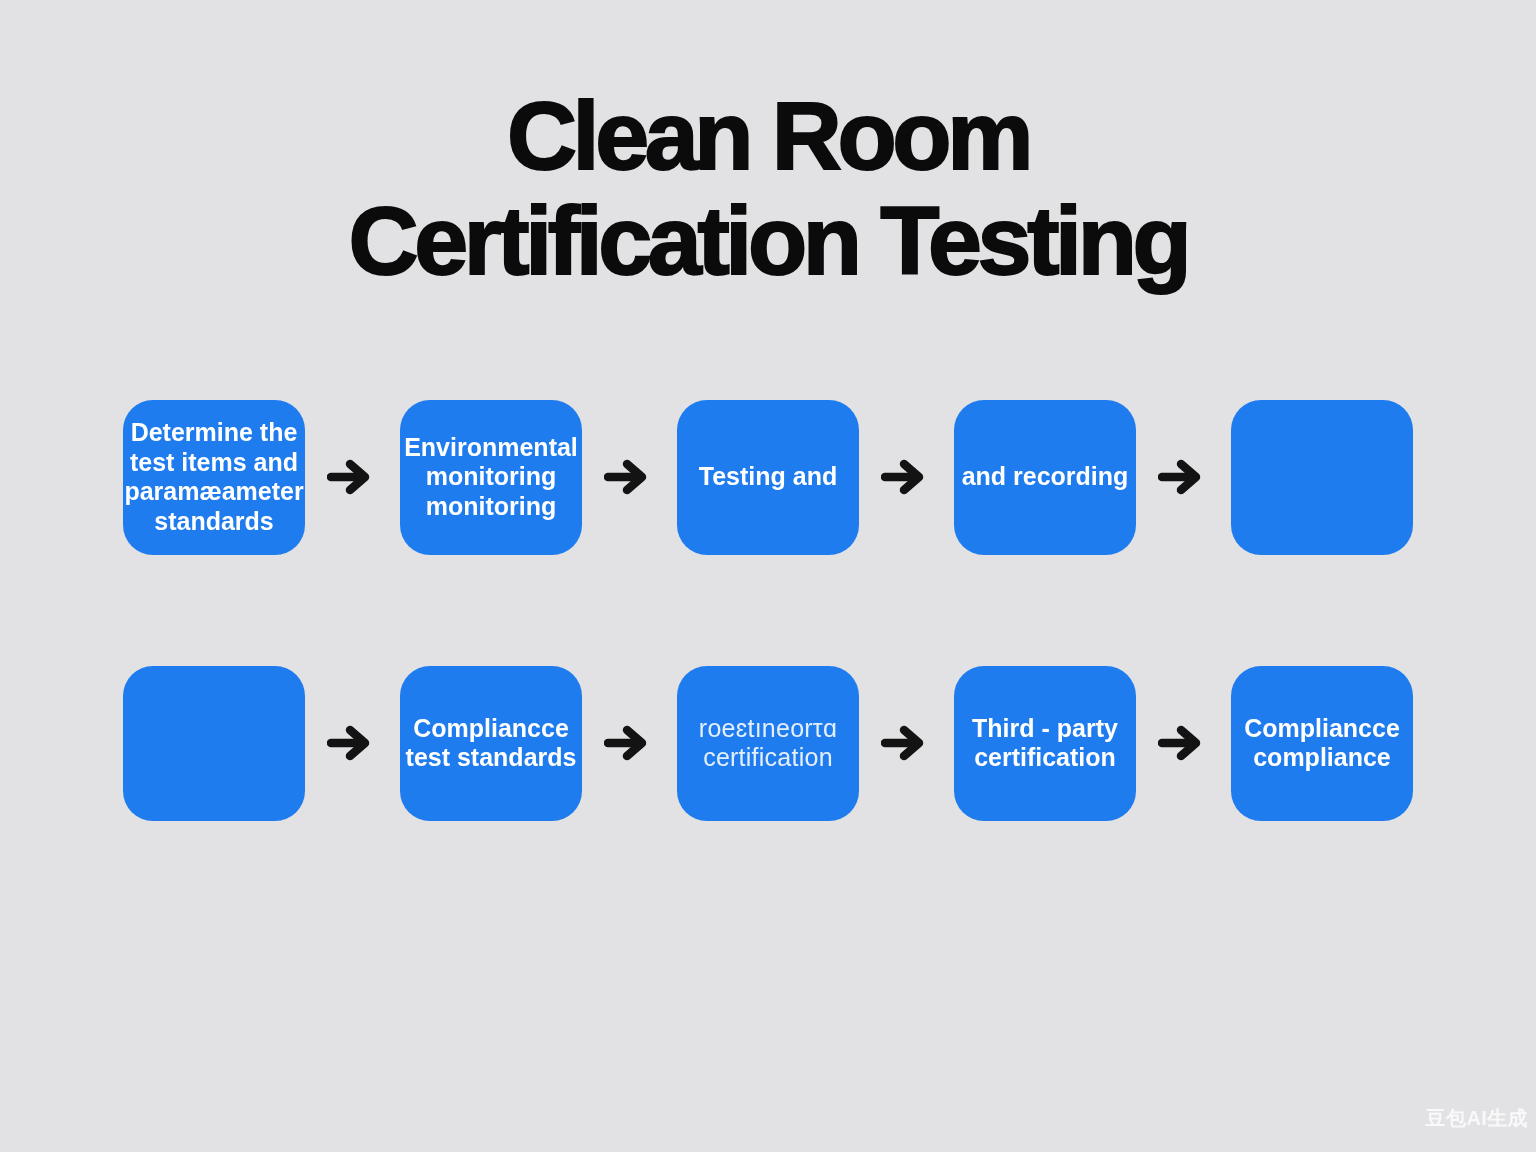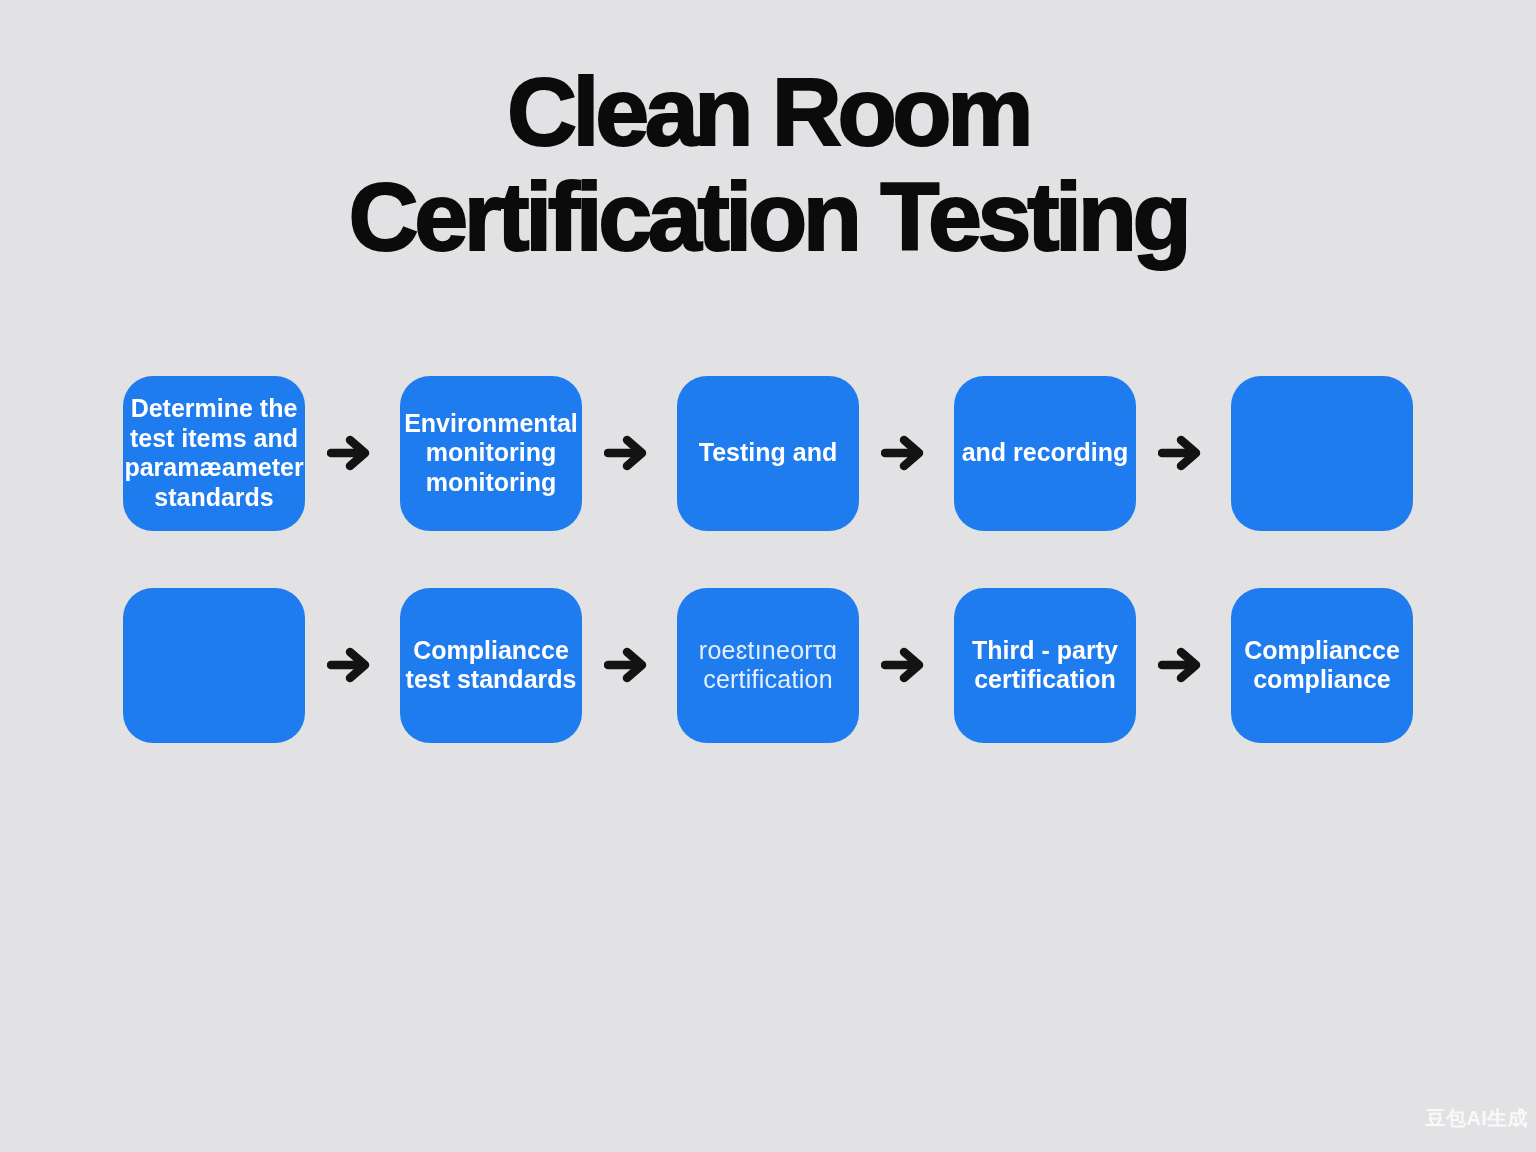--- a/index.html
+++ b/index.html
@@ -8,36 +8,36 @@
   }
   body {
     width: 1536px;
     height: 1152px;
     position: relative;
     overflow: hidden;
     background: var(--background, #e2e1e4);
     font-family: "Liberation Sans", "DejaVu Sans", sans-serif;
   }
   .title {
-    padding-top: 60px;
+    padding-top: 84px;
     text-align: center;
     color: var(--title, #0b0b0c);
     font-size: 97px;
     font-weight: bold;
     line-height: 1.08;
     letter-spacing: -0.045em;
     -webkit-text-stroke: 2px var(--title, #0b0b0c);
   }
   .flow {
     width: 1290px;
     margin: 106px auto 0 auto;
     display: grid;
     grid-template-columns: 182px 95px 182px 95px 182px 95px 182px 95px 182px;
     grid-auto-rows: 155px;
-    row-gap: 57px;
+    row-gap: 111px;
     align-items: center;
     justify-items: center;
   }
   .box {
     width: 182px;
     height: 155px;
     background: var(--box-blue, #1f7cee);
     border-radius: 30px;
     display: flex;
     flex-direction: column;

